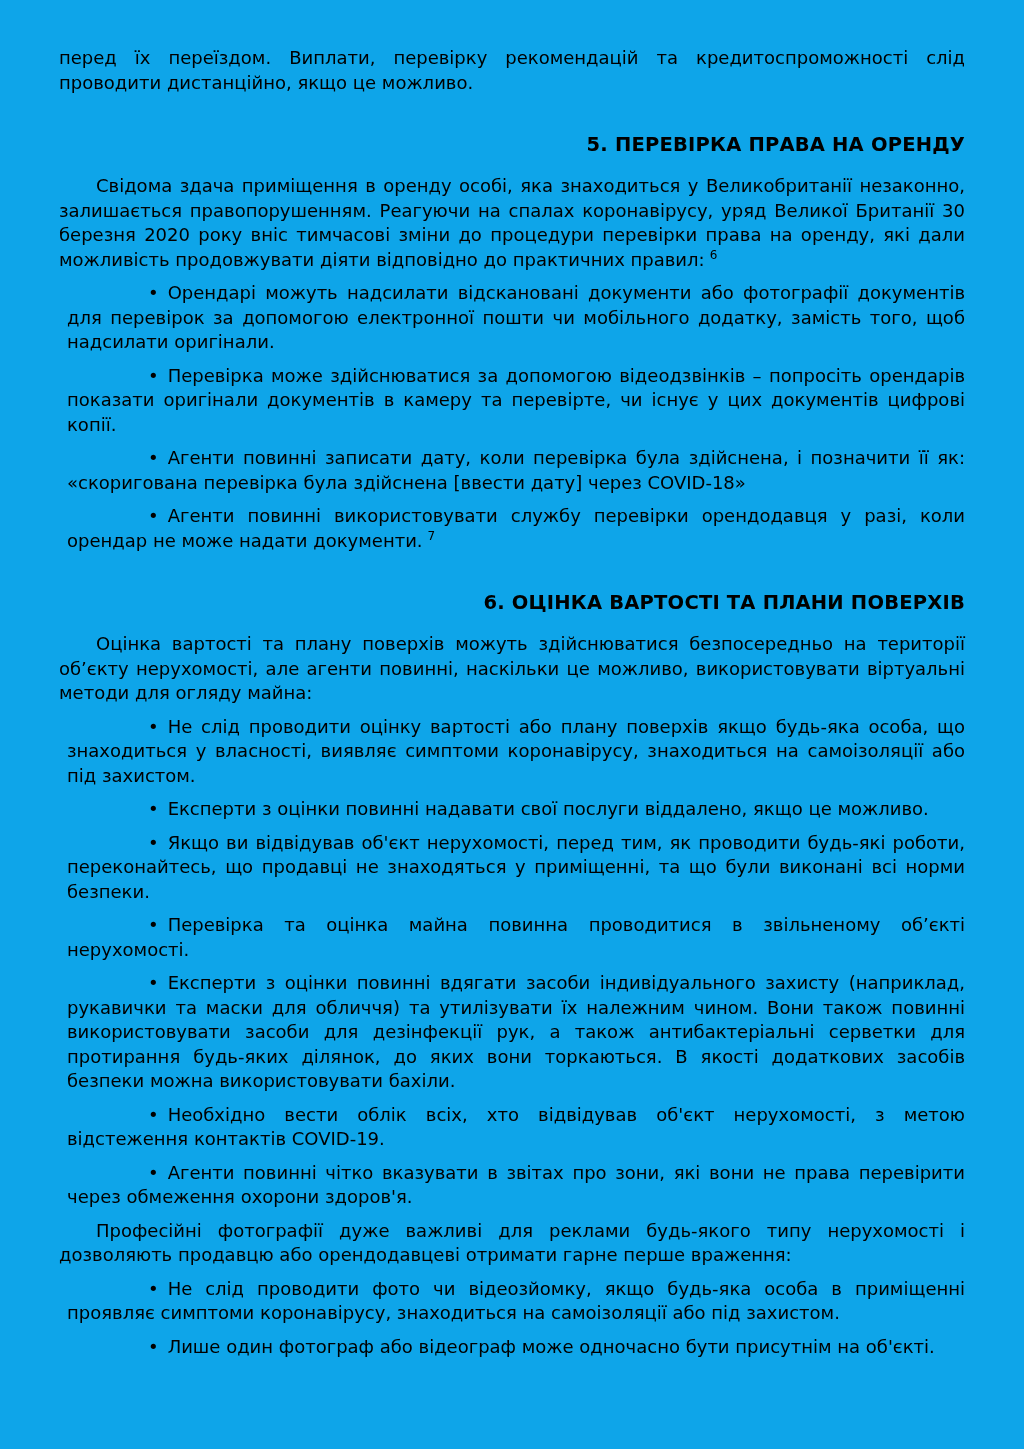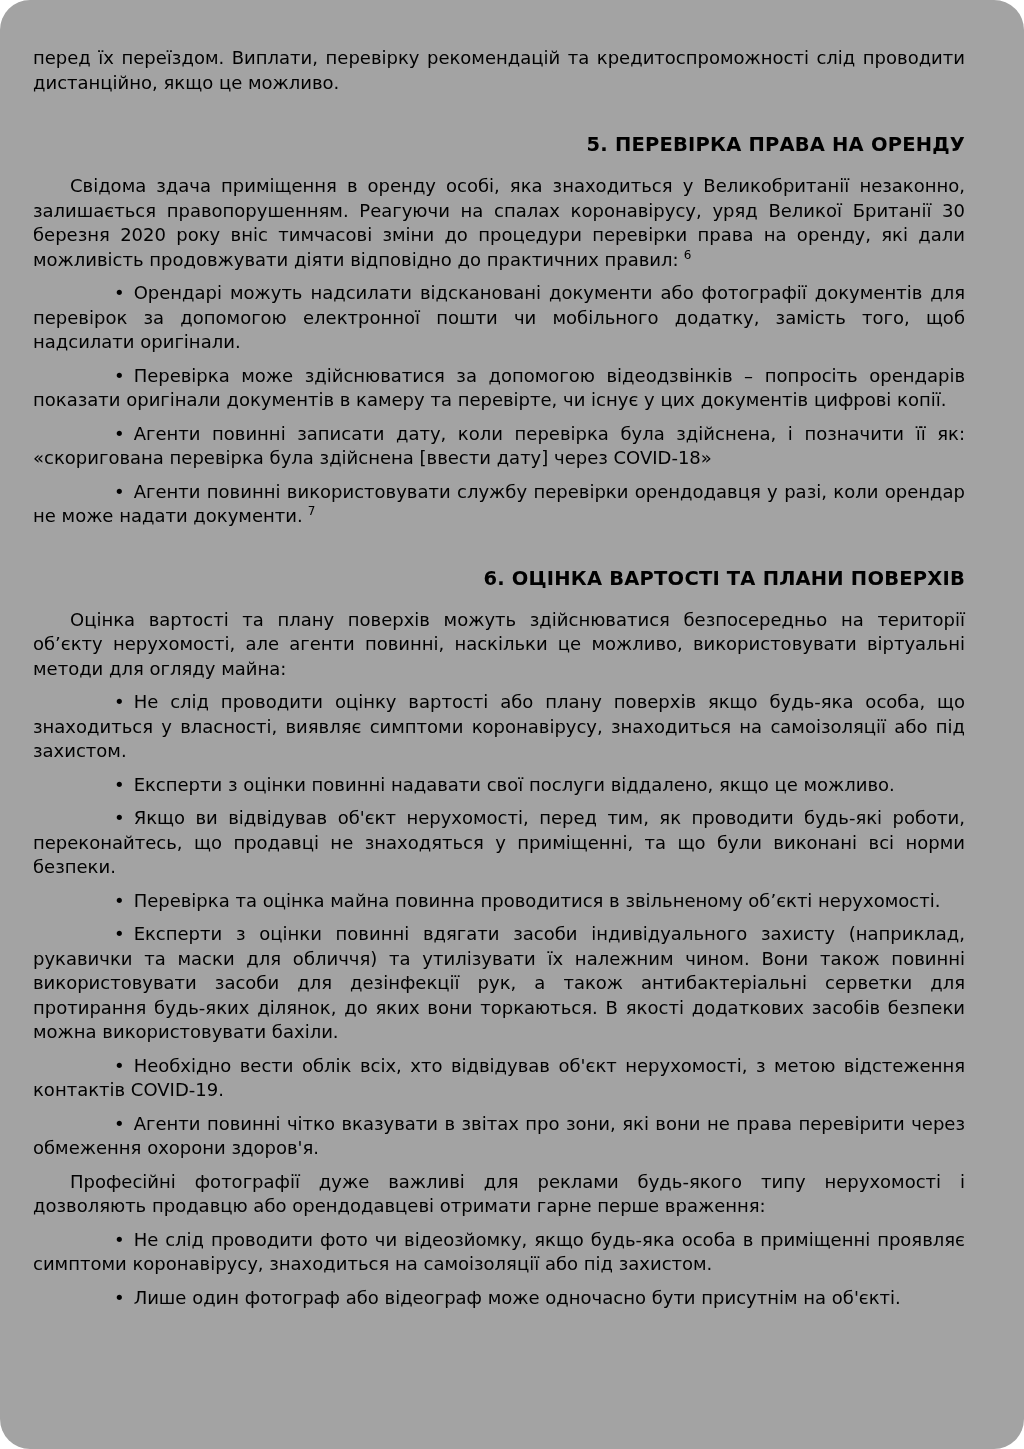--- a/index.html
+++ b/index.html
@@ -2,33 +2,32 @@
 <html lang="uk"><head>
 <meta charset="utf-8">
 <style>
   * { margin: 0; padding: 0; box-sizing: border-box; }
   html, body { background: #ffffff; }
   .page {
     position: relative;
     width: 1024px;
     height: 1449px;
     margin: 0 auto;
-    background: #a3a3a3;
-    padding: 46px 59px 0 33px;
+    background: #0ea5e9;
+    padding: 46px 59px 0 59px;
     font-family: "DejaVu Sans", "Liberation Sans", sans-serif;
     font-size: 18px;
     line-height: 24.5px;
     color: #000000;
     text-align: justify;
     overflow: hidden;
-    border-radius: 30px;
   }
   p.para { text-indent: 37px; margin: 0 0 9px 0; }
   p.cont { text-indent: 0; }
-  p.bullet { text-indent: 81px; margin: 0 0 9px 0; }
+  p.bullet { text-indent: 81px; margin: 0 0 9px 8px; }
   .marker { margin-right: 9px; }
   h2.heading {
     font-size: 19.5px;
     line-height: 25px;
     font-weight: bold;
     margin: 37px 0 17px 0;
     text-indent: 37px;
     text-align: right;
     letter-spacing: 0.2px;
   }

